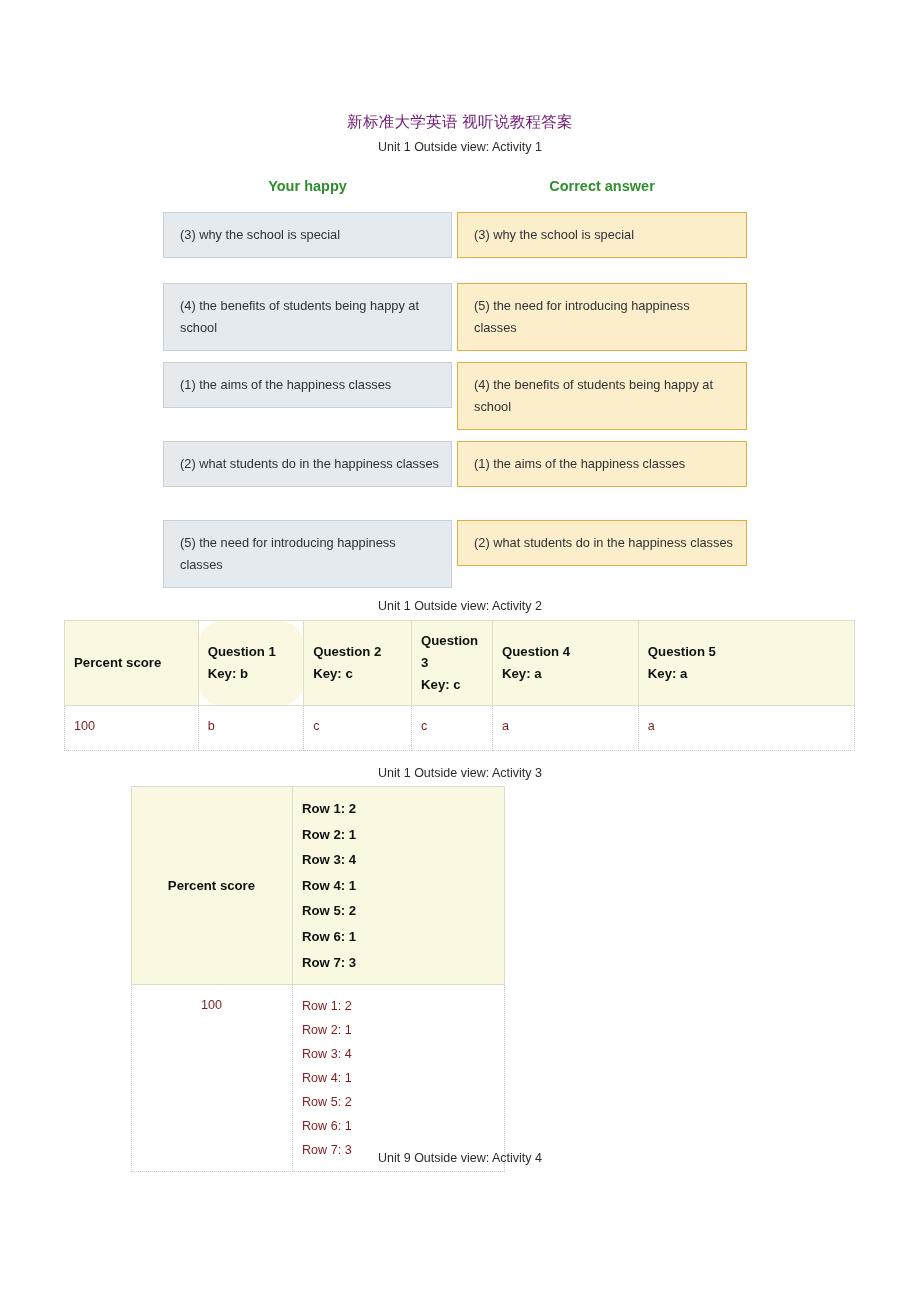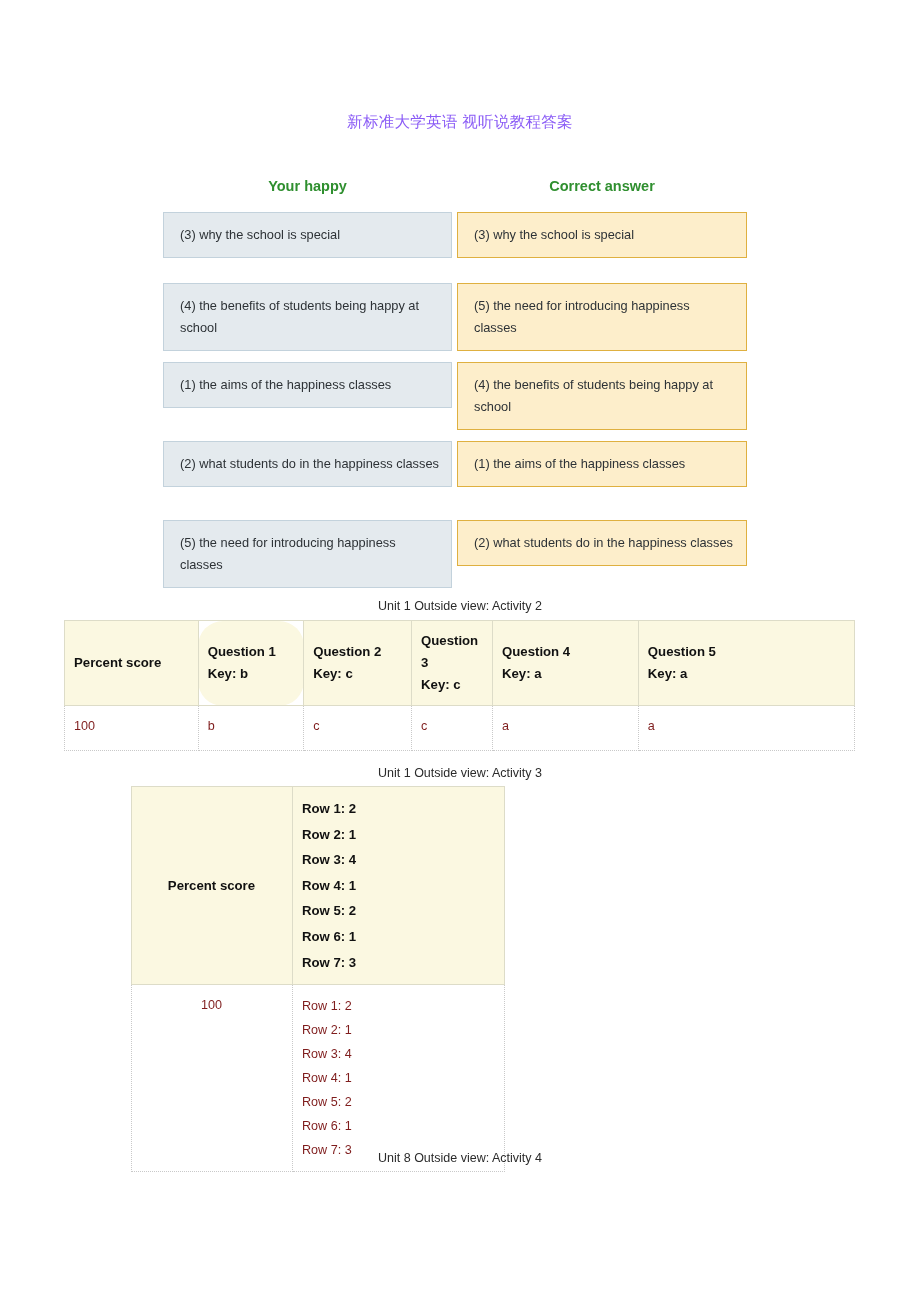--- a/index.html
+++ b/index.html
@@ -23,21 +23,21 @@
     height: 1302px;
   }
 
   
   .doc-title {
     position: absolute;
     left: 0; top: 112px;
     width: 920px;
     text-align: center;
     font-size: 15.5px;
-    color: #8b5cf6;
+    color: #701a75;
     letter-spacing: 0.3px;
   }
   .caption {
     position: absolute;
     width: 920px;
     text-align: center;
     font-size: 12.5px;
     color: #2b2b2b;
   }
   #cap1 { top: 140px; }
@@ -156,20 +156,21 @@
   #tbl-a3 th .rowline { line-height: 25.6px; }
 
   .hdrline { display: block; }
 </style>
 </head>
 <body>
 
 <div class="page">
 
   <div class="doc-title">新标准大学英语 视听说教程答案</div>
+  <div class="caption" id="cap1">Unit 1 Outside view: Activity 1</div>
 
   <div class="a1">
     <div class="a1-heads">
       <div class="a1-head left">Your happy</div>
       <div class="a1-head right">Correct answer</div>
     </div>
     <div class="a1-grid">
       <div class="a1-row h1">
         <div class="a1-cell your">(3) why the school is special</div>
         <div class="a1-cell correct">(3) why the school is special</div>
@@ -261,15 +262,15 @@
           <span class="rowline">Row 3: 4</span>
           <span class="rowline">Row 4: 1</span>
           <span class="rowline">Row 5: 2</span>
           <span class="rowline">Row 6: 1</span>
           <span class="rowline">Row 7: 3</span>
         </td>
       </tr>
     </tbody>
   </table>
 
-  <div class="caption" id="cap4">Unit 8 Outside view: Activity 4</div>
+  <div class="caption" id="cap4">Unit 9 Outside view: Activity 4</div>
 
 </div>
 
 </body></html>

